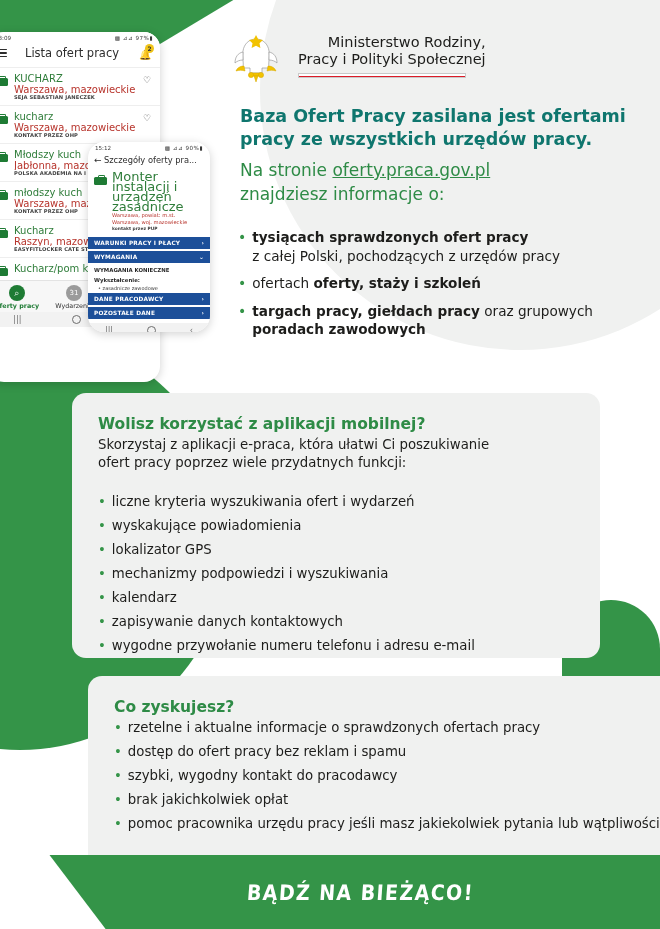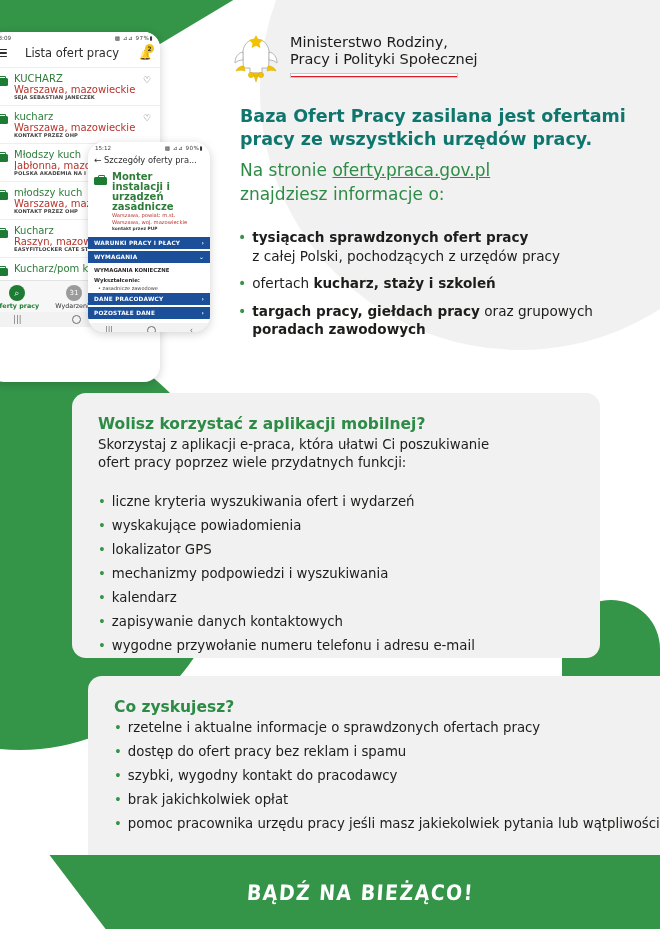--- a/index.html
+++ b/index.html
@@ -41,21 +41,21 @@
   }
   .banner-text{
     color:#ffffff;font-size:19px;font-weight:bold;letter-spacing:1.4px;
     font-family:"DejaVu Sans","Liberation Sans",sans-serif;
     transform:skewX(-4deg) scaleY(1.12);
   }
 
   
   .ministry{position:absolute;left:232px;top:30px;display:flex;align-items:flex-start;}
   .emblem{width:48px;height:56px;flex:0 0 48px;}
-  .ministry-txt{margin-left:10px;padding-top:4px;}
+  .ministry-txt{margin-left:18px;padding-top:4px;text-align:right;}
   .ministry-txt .line{font-size:14.5px;color:#1d1d1b;line-height:17px;white-space:nowrap;}
   .flagbar{margin-top:5px;width:168px;height:5px;border:0.6px solid #c9c9c9;box-sizing:border-box;
      background:linear-gradient(to bottom,#ffffff 0 50%,#dc1b28 50% 100%);}
 
   
   .headline{position:absolute;left:240px;top:105px;width:400px;}
   .h-bold{color:#0f766e;font-size:17.5px;font-weight:bold;line-height:23px;}
   .h-reg{color:#2e8b46;font-size:17px;line-height:24px;margin-top:7px;}
   .h-link{color:#2e8b46;text-decoration:underline;}
 
@@ -116,21 +116,21 @@
   .navbar{display:flex;justify-content:space-around;align-items:center;background:#f2f2f2;
      padding:3px 0;font-size:8px;color:#6d6d6d;}
   .navbar .sq{width:7px;height:7px;border:1.1px solid #6d6d6d;border-radius:50%;}
 
   
   .backbar{display:flex;align-items:center;padding:3px 6px 5px 6px;}
   .backarrow{color:#2d2d2d;font-size:9px;flex:0 0 10px;}
   .backtitle{flex:1;font-size:8.3px;color:#2d2d2d;}
   .detail-head{display:flex;padding:2px 6px 3px 6px;}
   .detail-body{flex:1;margin-left:5px;}
-  .detail-title{font-size:10px;color:#2f7d3a;line-height:10px;font-weight:bold;}
+  .detail-title{font-size:13px;color:#2f7d3a;line-height:10px;}
   .detail-loc{font-size:5.2px;color:#b7332b;line-height:6.6px;}
   .detail-sub{font-size:4.4px;color:#444;font-weight:bold;line-height:6px;margin-top:1px;}
   .secbar{background:#1c4f99;color:#fff;font-size:5.8px;font-weight:bold;padding:3px 6px;
      margin-top:2px;display:flex;justify-content:space-between;letter-spacing:.2px;}
   .sectxt{font-size:5.4px;font-weight:bold;color:#2a2a2a;padding:4px 6px 0 6px;}
   .sectxt.norm{font-weight:bold;}
   .secline{font-size:5px;color:#3a3a3a;padding:2px 6px 0 10px;}
 
   .clip{overflow:hidden;}
 </style>
@@ -337,21 +337,21 @@
     <div class="bt-item">
       <span class="bt-dot">•</span>
       <span>
         <b>tysiącach sprawdzonych ofert pracy</b><br>
         <span>z całej Polski, pochodzących z urzędów pracy</span>
       </span>
     </div>
     <div class="bt-item">
       <span class="bt-dot">•</span>
       <span>
-        <span>ofertach </span><b>kucharz, staży i szkoleń</b>
+        <span>ofertach </span><b>oferty, staży i szkoleń</b>
       </span>
     </div>
     <div class="bt-item">
       <span class="bt-dot">•</span>
       <span>
         <b>targach pracy, giełdach pracy</b><span> oraz grupowych</span><br>
         <b>poradach zawodowych</b>
       </span>
     </div>
   </div>

